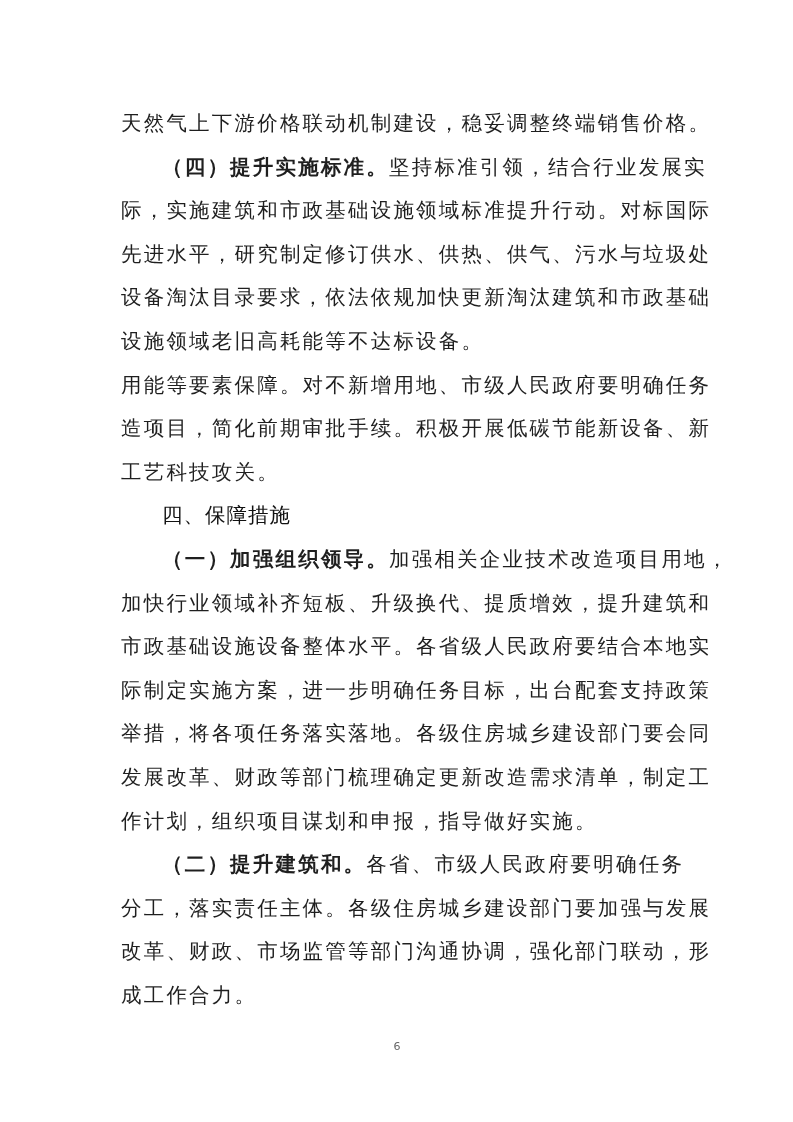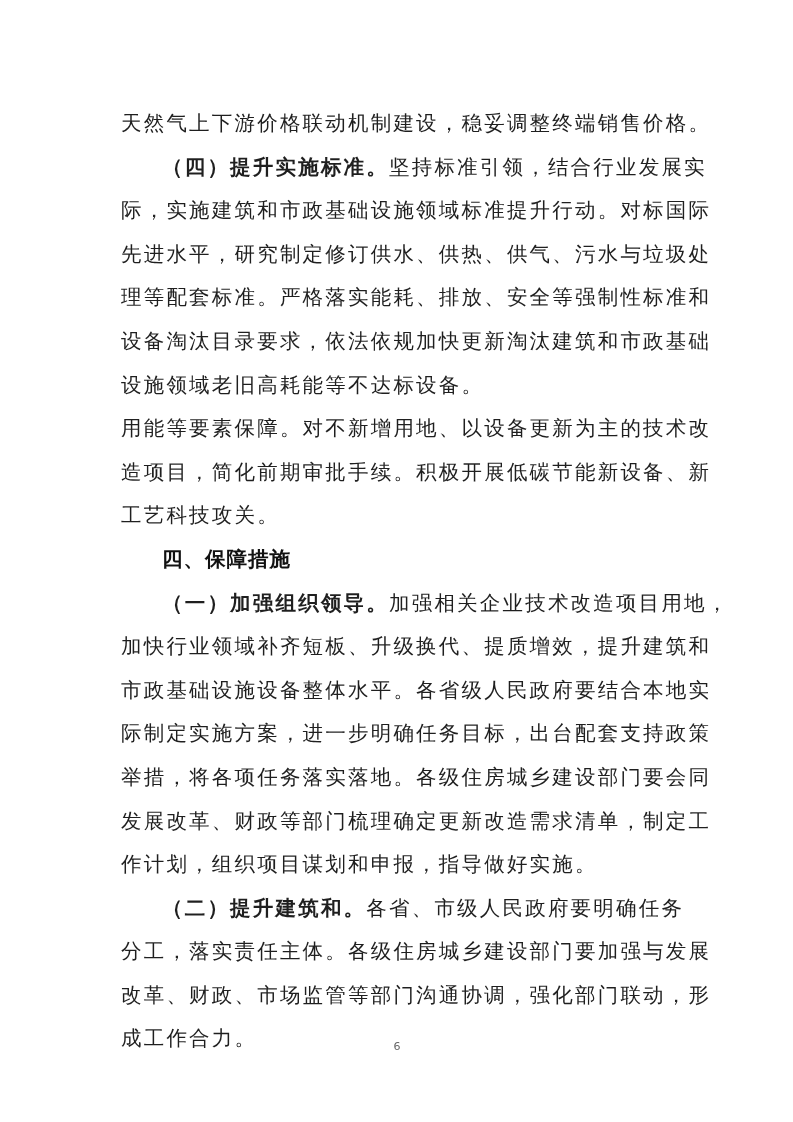--- a/index.html
+++ b/index.html
@@ -45,21 +45,21 @@
     }
     .indent {
       padding-left: 41px;
     }
     .sub-heading {
       font-weight: bold;
       letter-spacing: 2.2px;
     }
     .section-heading {
       font-family: "DejaVu Sans", "Liberation Sans", sans-serif;
-      font-weight: bold;
+      font-weight: normal;
       font-size: 20.5px;
       letter-spacing: 1px;
       padding-left: 41px;
       text-align-last: left;
       color: #111;
     }
     .page-number {
       position: absolute;
       left: 390px;
       top: 1040px;
@@ -83,31 +83,28 @@
     <div class="line indent">
       <span class="sub-heading">（四）提升实施标准。</span><span>坚持标准引领，结合行业发展实</span>
     </div>
     <div class="line">
       <span>际，实施建筑和市政基础设施领域标准提升行动。对标国际</span>
     </div>
     <div class="line">
       <span>先进水平，研究制定修订供水、供热、供气、污水与垃圾处</span>
     </div>
     <div class="line">
-      <span>理等配套标准。严格落实能耗、排放、安全等强制性标准和</span>
-    </div>
-    <div class="line">
       <span>设备淘汰目录要求，依法依规加快更新淘汰建筑和市政基础</span>
     </div>
     <div class="line last">
       <span>设施领域老旧高耗能等不达标设备。</span>
     </div>
 
     <div class="line">
-      <span>用能等要素保障。对不新增用地、以设备更新为主的技术改</span>
+      <span>用能等要素保障。对不新增用地、市级人民政府要明确任务</span>
     </div>
     <div class="line">
       <span>造项目，简化前期审批手续。积极开展低碳节能新设备、新</span>
     </div>
     <div class="line last">
       <span>工艺科技攻关。</span>
     </div>
 
     <div class="line section-heading">
       <span>四、保障措施</span>

